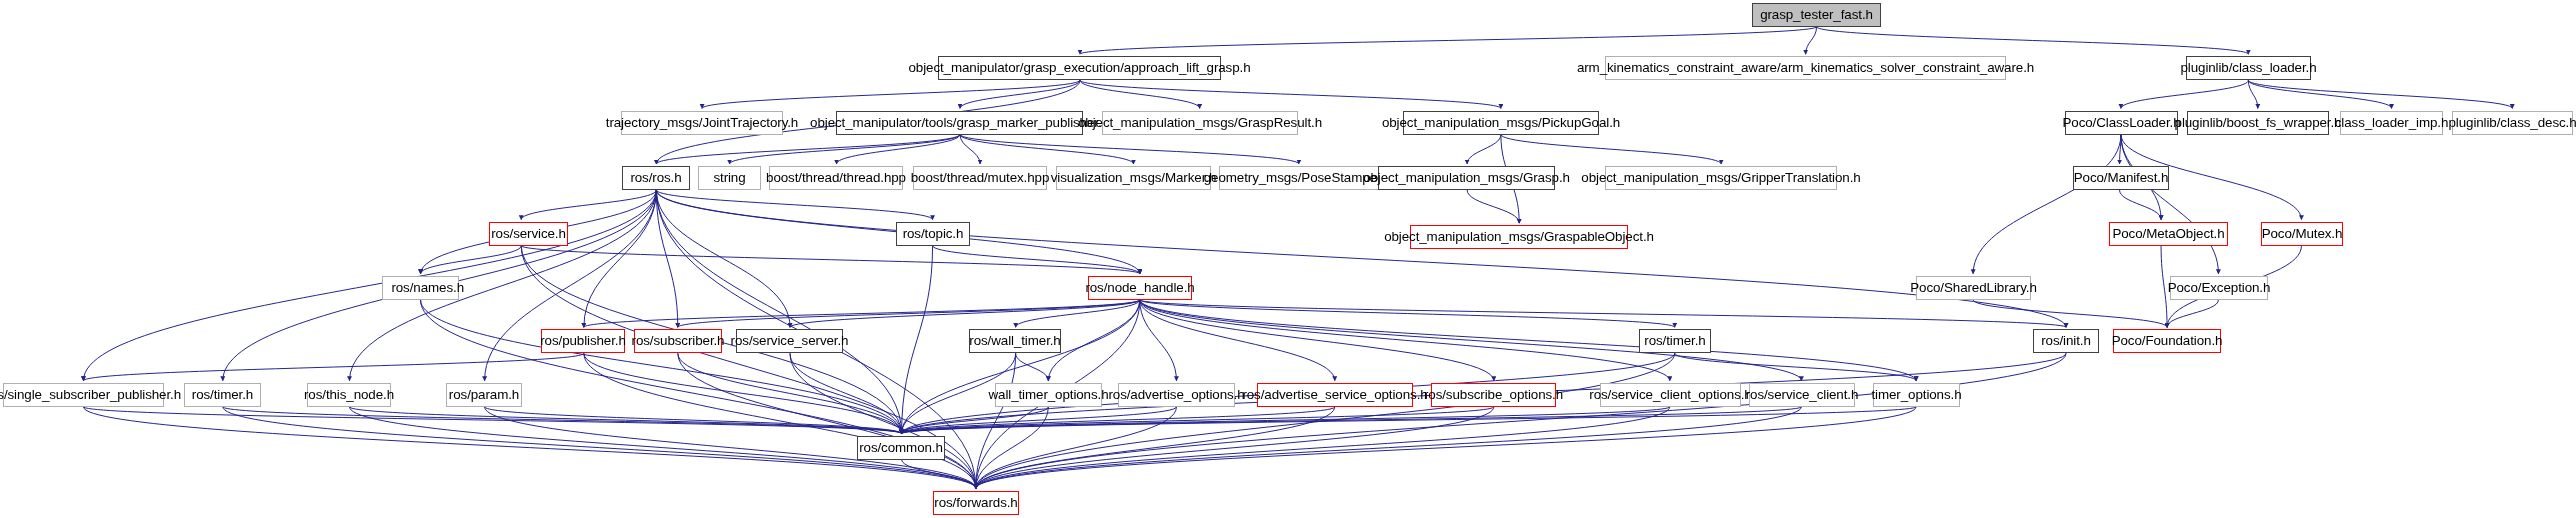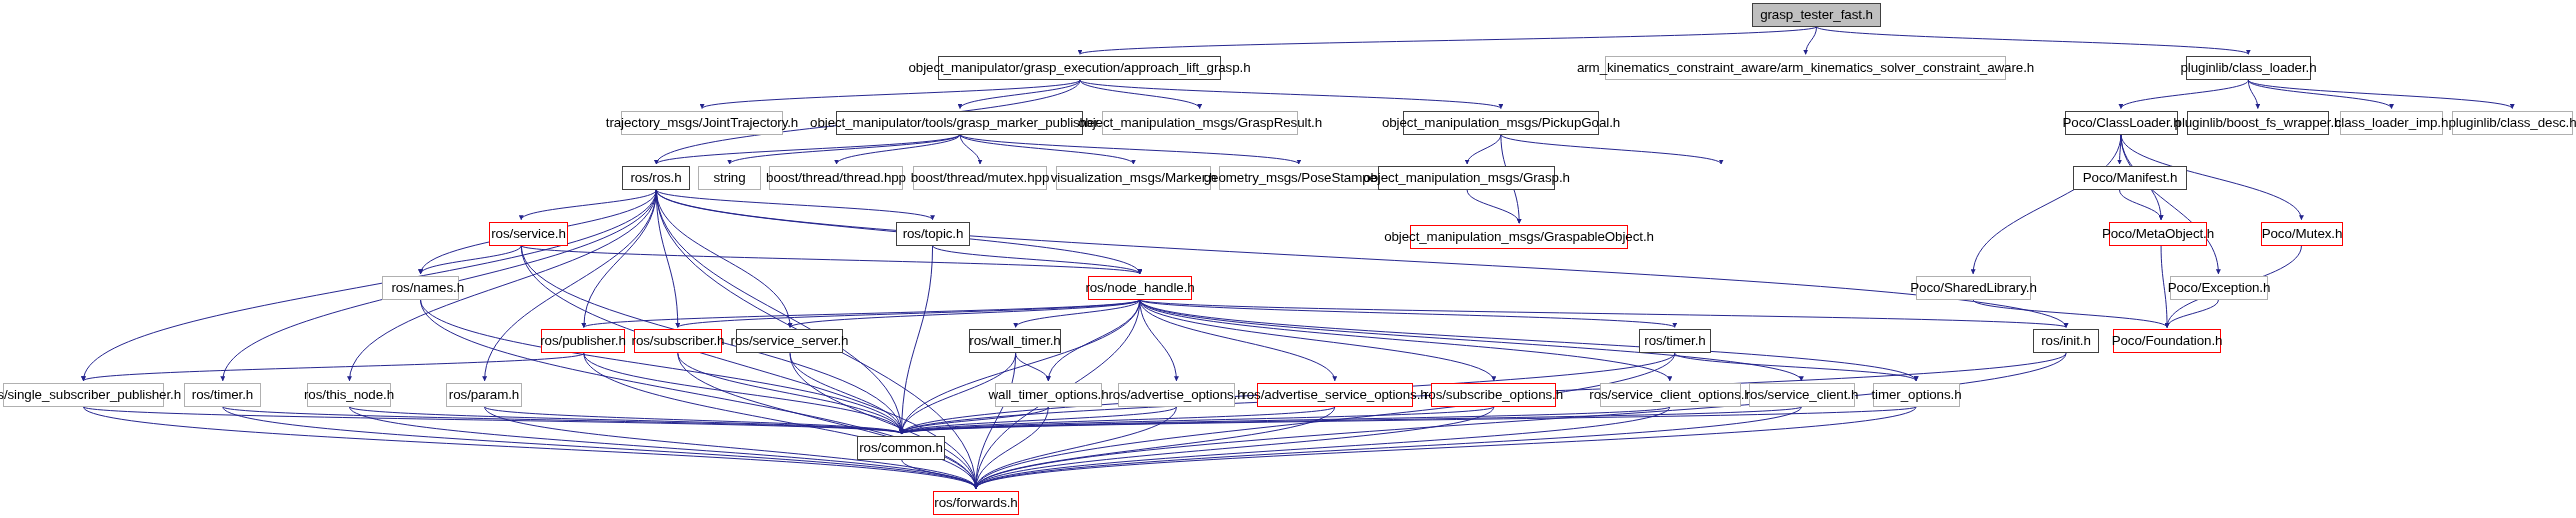--- a/index.html
+++ b/index.html
@@ -204,33 +204,36 @@
     </div>
     <div class="node thin" style="left: 1056px; top: 166px; width: 155px;">
       <span>visualization_msgs/Marker.h</span>
     </div>
     <div class="node thin" style="left: 1219px; top: 166px; width: 161px;">
       <span>geometry_msgs/PoseStamped.h</span>
     </div>
     <div class="node b" style="left: 1378px; top: 166px; width: 177px;">
       <span>object_manipulation_msgs/Grasp.h</span>
     </div>
-    <div class="node b" style="left: 2073px; top: 166px; width: 114px;">
+    <div class="node thin" style="left: 1605px; top: 166px; width: 232px;">
+      <span>object_manipulation_msgs/GripperTranslation.h</span>
+    </div>
+    <div class="node b" style="left: 2073px; top: 166px; width: 96px;">
       <span>Poco/Manifest.h</span>
     </div>
     <div class="node red" style="left: 482px; top: 222px; width: 79px; margin-left: 7px;">
       <span>ros/service.h</span>
     </div>
     <div class="node b" style="left: 896px; top: 222px; width: 74px;">
       <span>ros/topic.h</span>
     </div>
     <div class="node red" style="left: 1410px; top: 225px; width: 218px;">
       <span>object_manipulation_msgs/GraspableObject.h</span>
     </div>
-    <div class="node red" style="left: 2109px; top: 222px; width: 98px;">
+    <div class="node red" style="left: 2109px; top: 222px; width: 119px;">
       <span>Poco/MetaObject.h</span>
     </div>
     <div class="node red" style="left: 2261px; top: 222px; width: 82px;">
       <span>Poco/Mutex.h</span>
     </div>
     <div class="node thin" style="left: 382px; top: 276px; width: 77px; padding-left: 20px;">
       <span>ros/names.h</span>
     </div>
     <div class="node red" style="left: 1088px; top: 276px; width: 104px;">
       <span>ros/node_handle.h</span>

